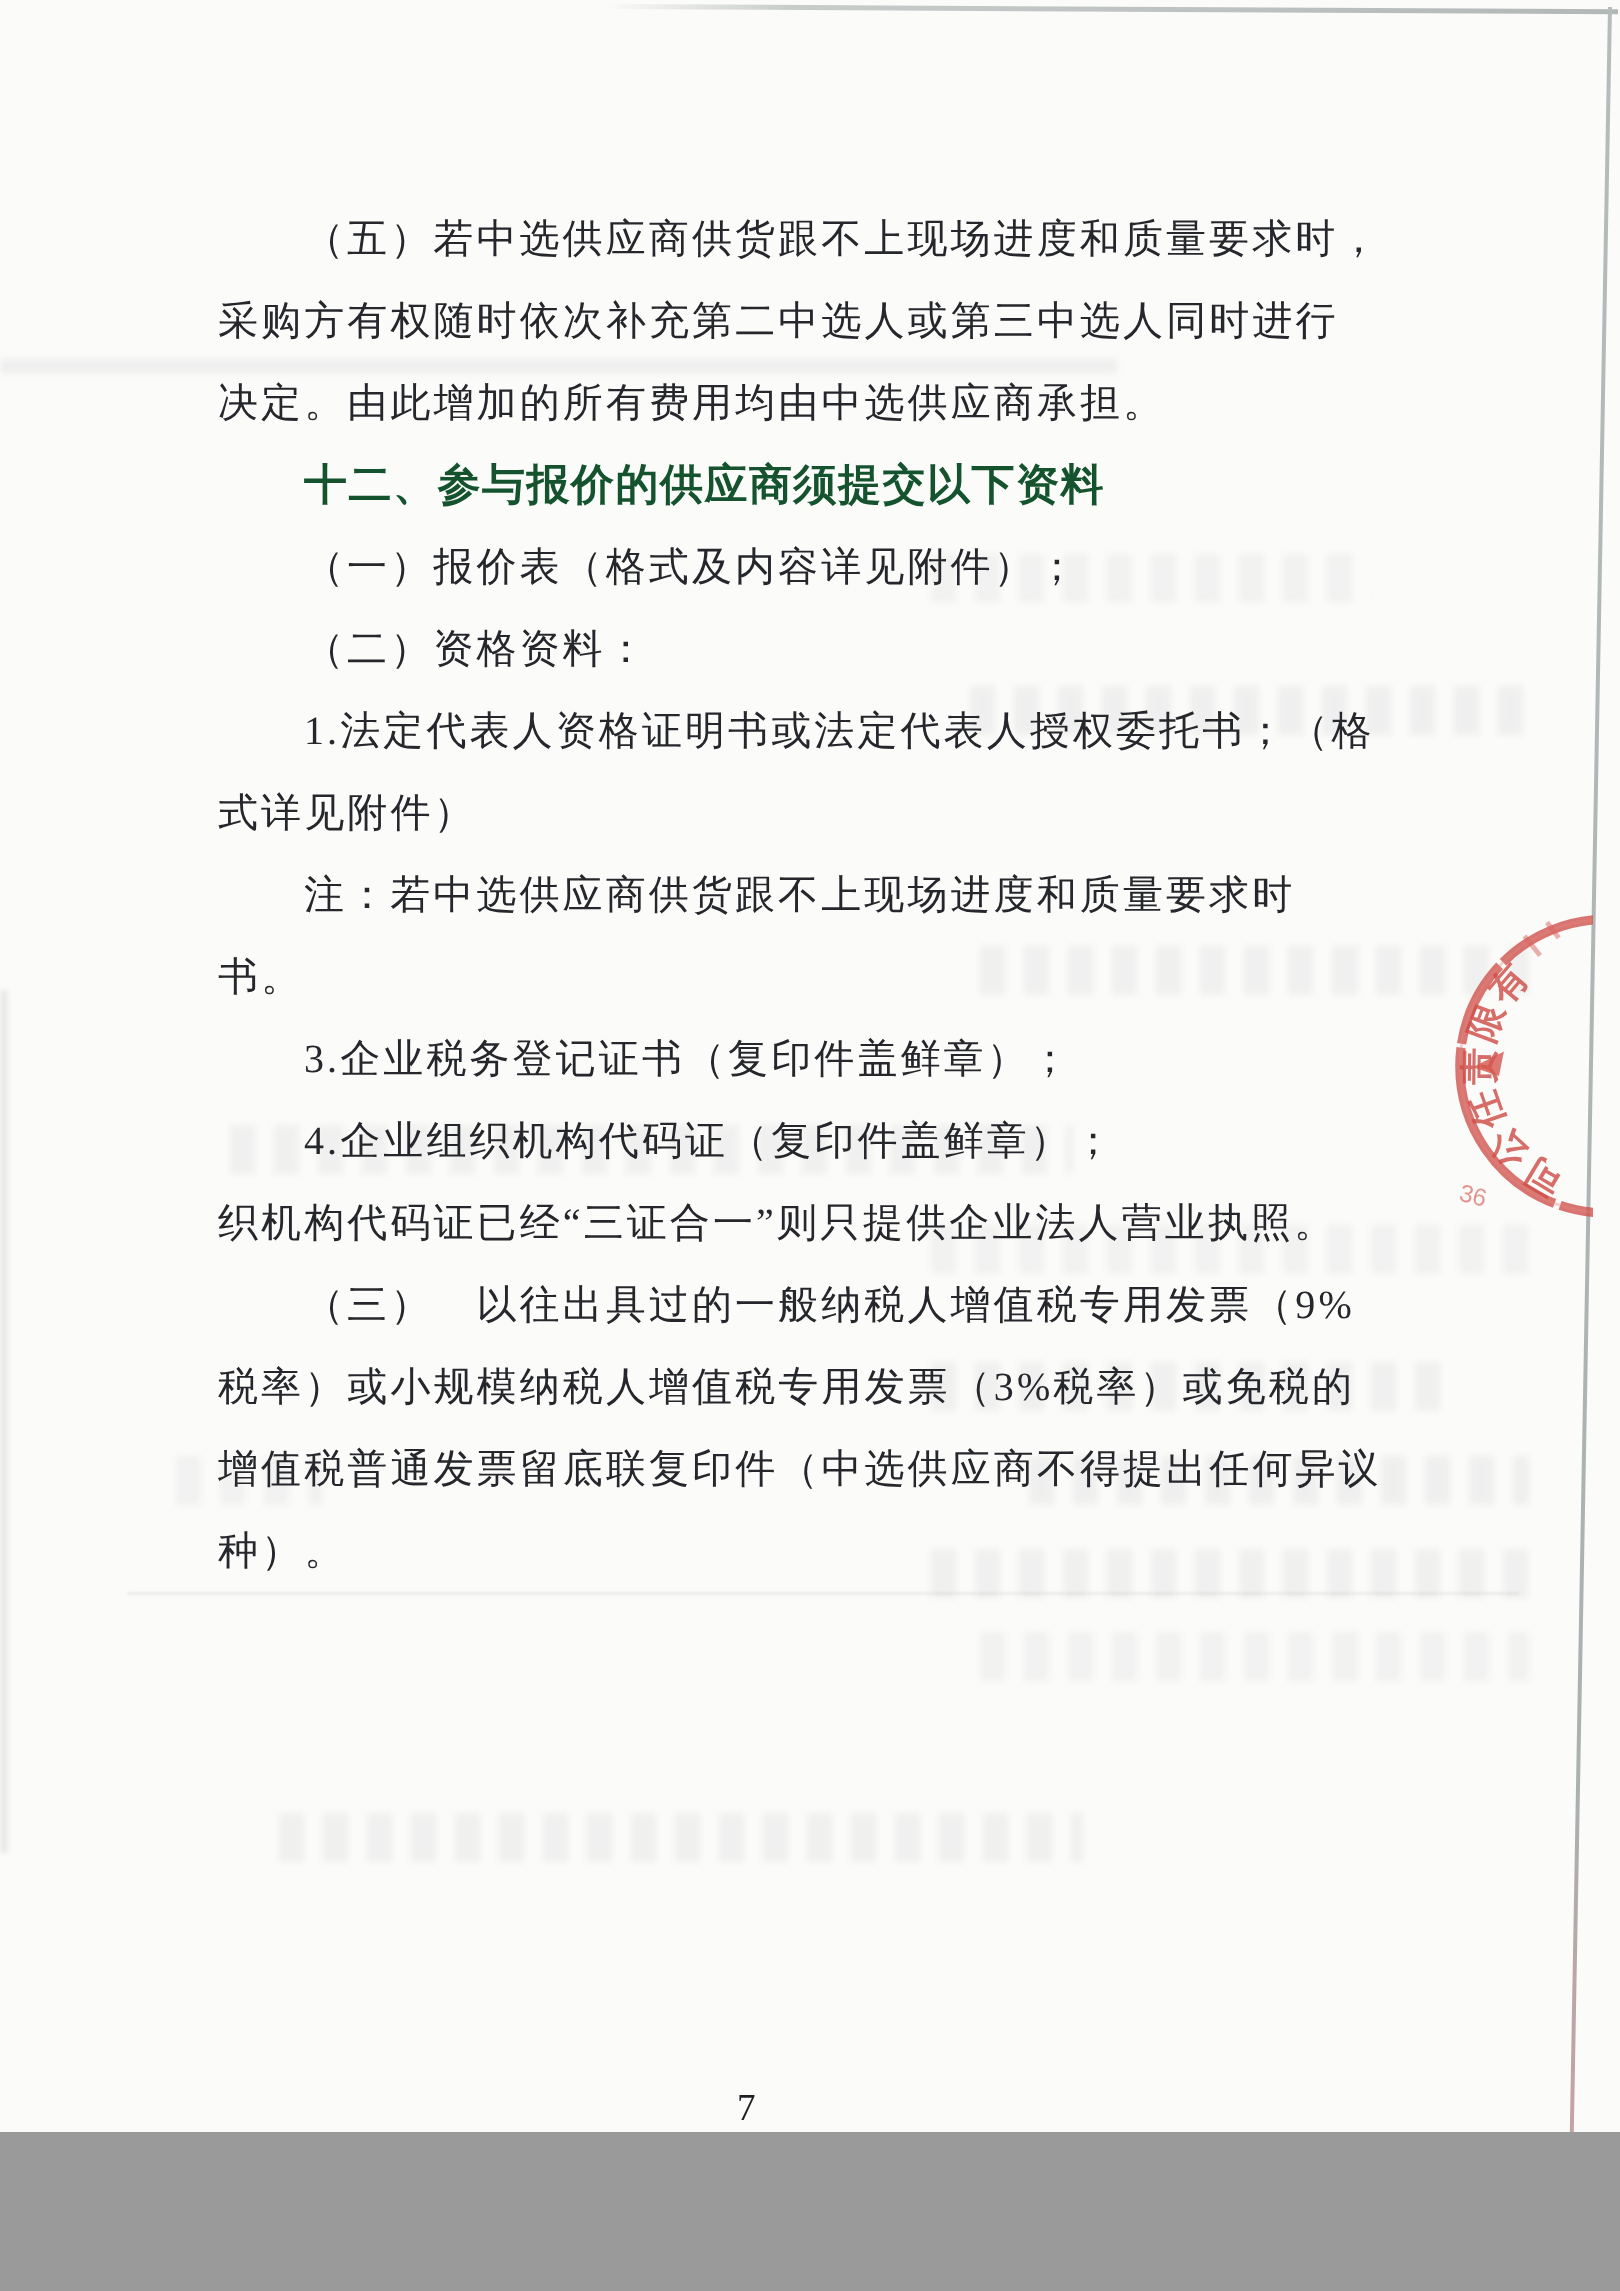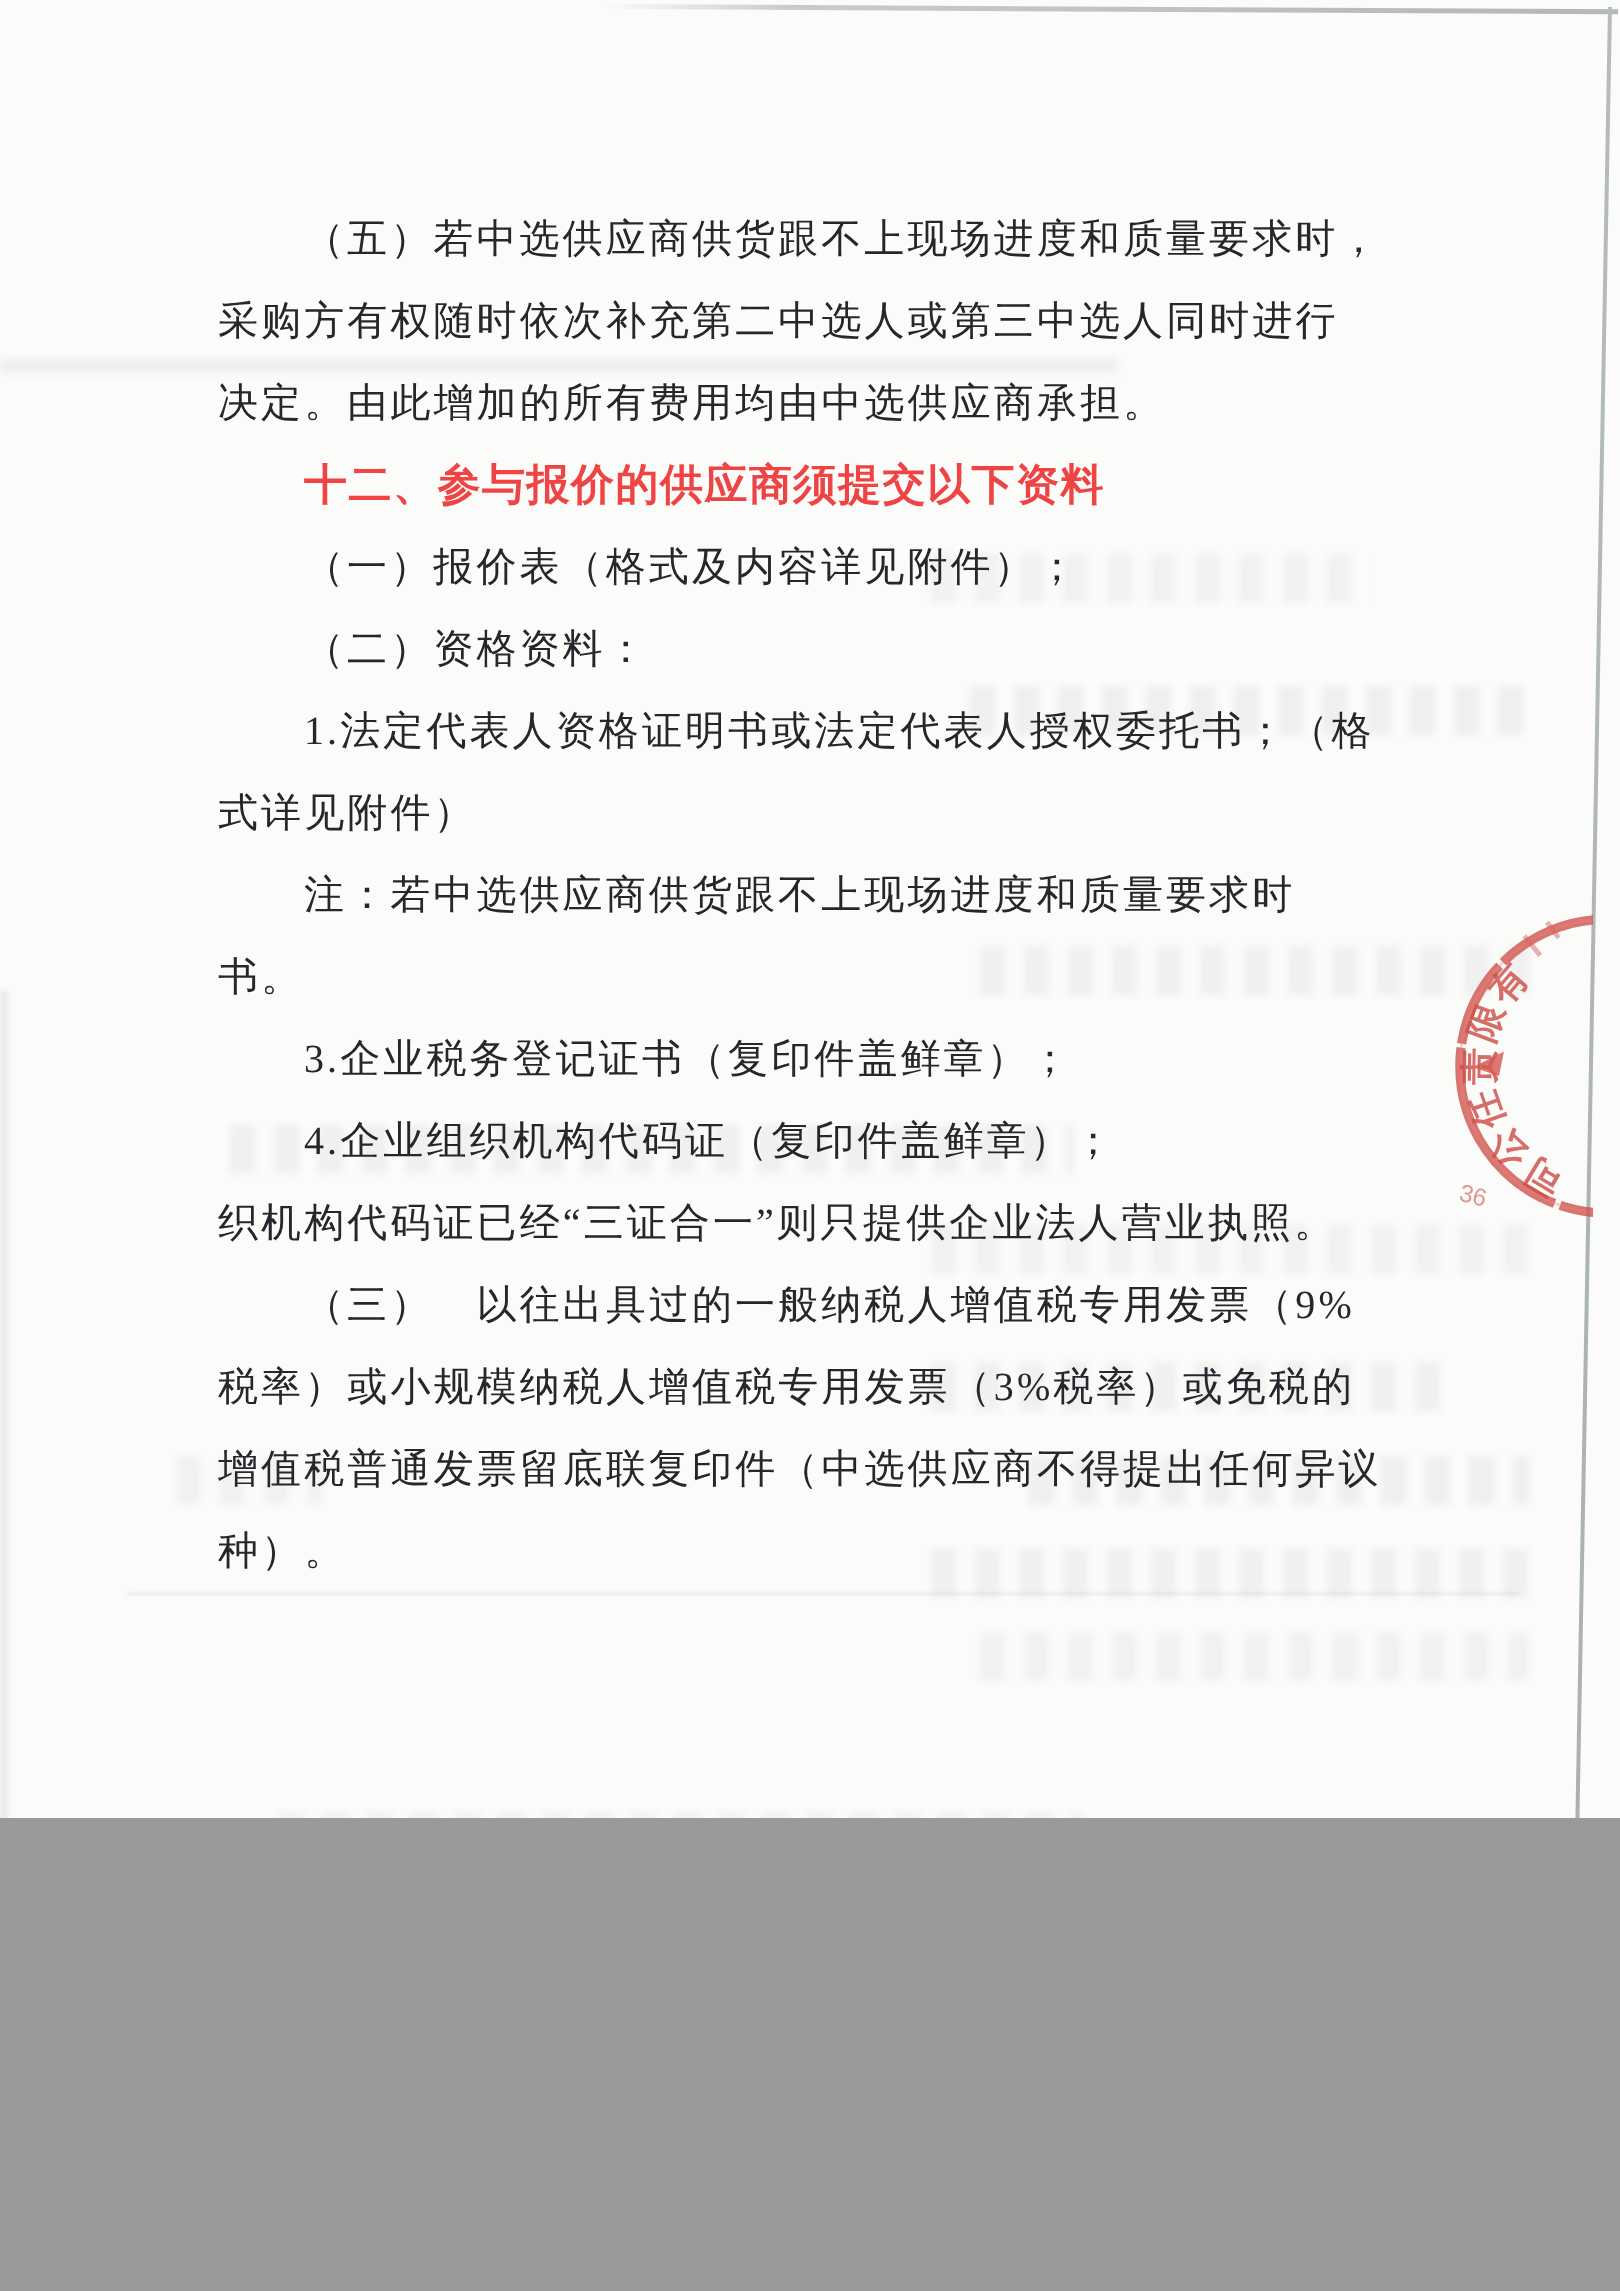--- a/index.html
+++ b/index.html
@@ -1,36 +1,36 @@
 <!DOCTYPE html>
 <html><head>
 <meta charset="utf-8">
 <style>
   html,body{margin:0;padding:0;background:#9a9a9a;}
   .page{
     position:relative;
-    width:1620px;height:1818px;
+    width:1620px;height:2132px;
     background:#fbfbf9;
     overflow:hidden;
     font-family:"Liberation Serif", serif;
   }
   
   .textblock{
     position:absolute;left:218px;top:198px;width:1264px;
   }
   .line{
     height:82px;line-height:82px;
     font-size:40px;letter-spacing:3.1px;
     color:#26272c;white-space:nowrap;
     text-rendering:geometricPrecision;
   }
   .line.indent{padding-left:86px;}
   .line.heading{
     font-family:"Liberation Sans", sans-serif;
-    font-weight:700;font-size:43px;letter-spacing:1.5px;color:#ef4444;
+    font-weight:700;font-size:43px;letter-spacing:1.5px;color:#14532d;
   }
   .pagenum{
     position:absolute;left:737px;top:2086px;
     font-size:37px;color:#1f2023;letter-spacing:0;
   }
   
   .edge-top{
     position:absolute;left:606px;top:3.9px;width:1012px;height:4.9px;
     background:linear-gradient(to right, rgba(150,160,160,0), rgba(148,158,158,.5) 18%, rgba(138,148,148,.65));
     transform:rotate(0.3deg);transform-origin:left center;

